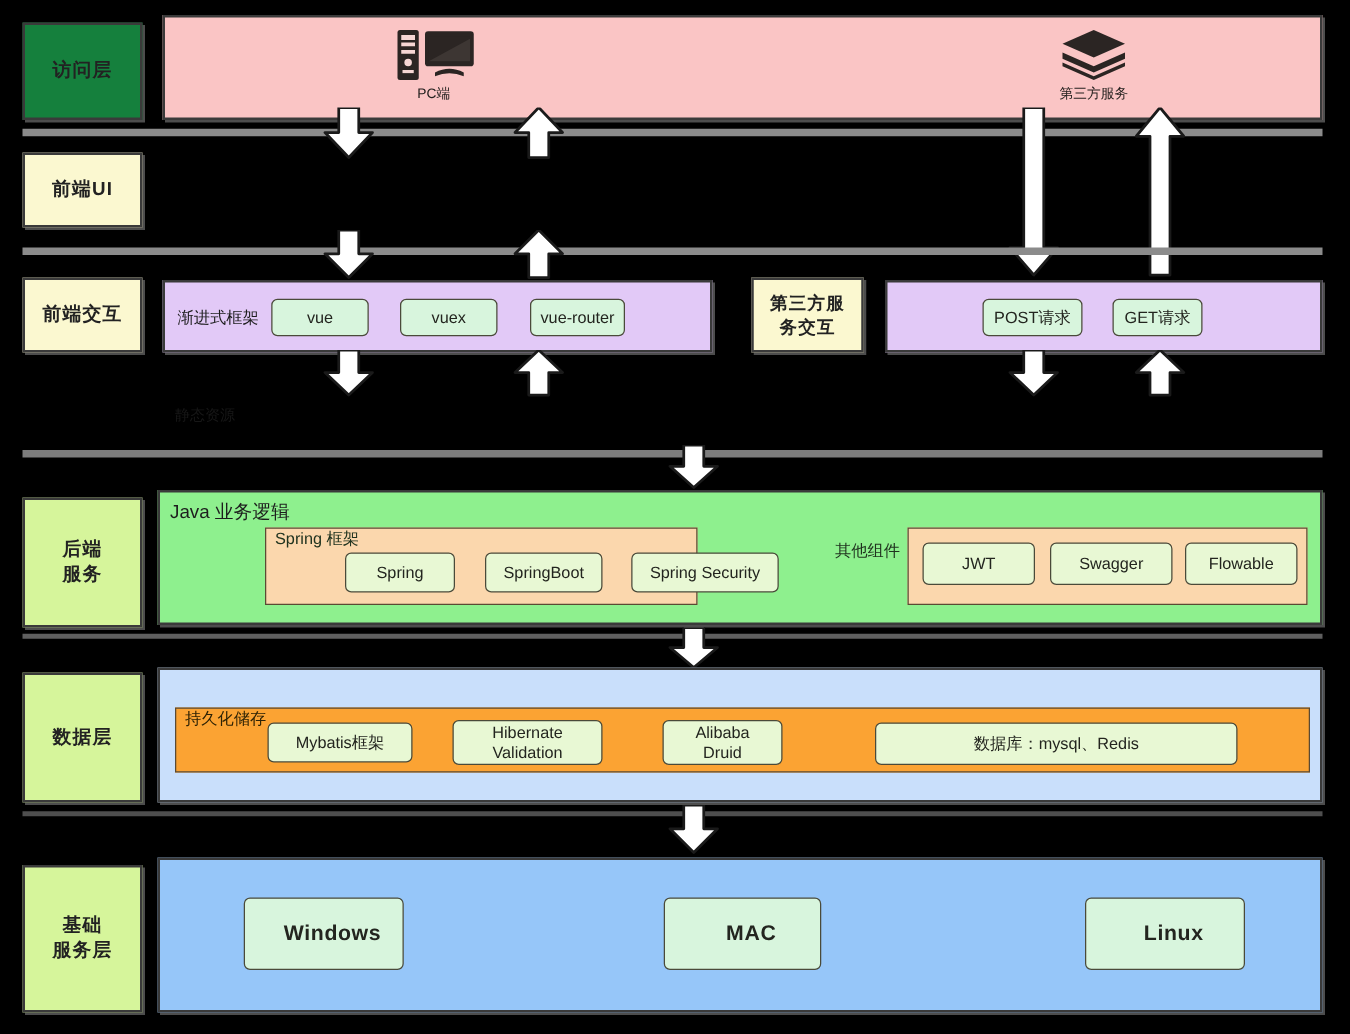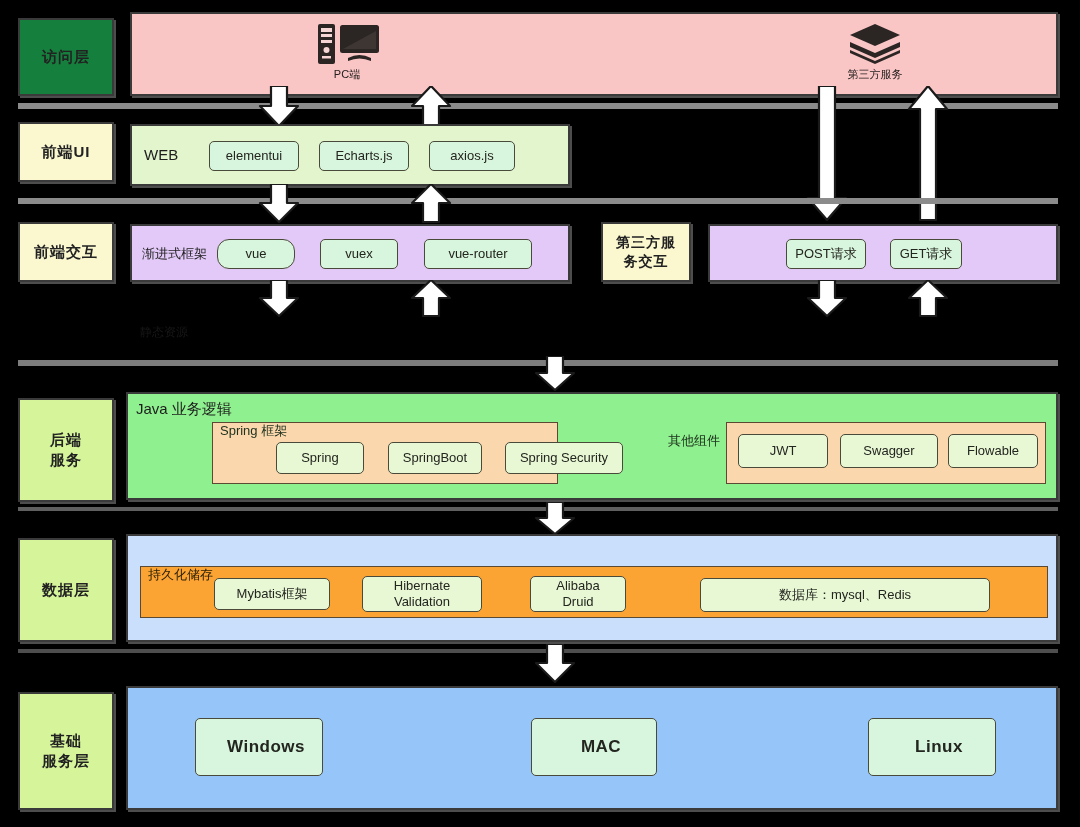--- a/index.html
+++ b/index.html
@@ -176,49 +176,42 @@
     </svg>
   </div>
   <div class="arrow" style="left:907px; top:86px;">
     <svg width="42" height="136" viewBox="0 0 42 136">
       <path d="M21 0 L40 23 L29 23 L29 134 L13 134 L13 23 L2 23 Z" fill="#ffffff" stroke="#1a1a1a" stroke-width="2.2" stroke-linejoin="round"></path>
     </svg>
   </div>
 
   <div class="abs layer-chip" style="left:18px; top:122px; width:96px; height:60px; background:#fbf8d0;">前端UI</div>
 
-  <div class="abs band" style="left:130px; top:124px; width:440px; height:62px; background:#e2f5cd;">
-    <div class="band-title" style="left:12px; top:20px;">WEB</div>
-
-    <div class="pill" style="left:77px; top:15px; width:90px; height:30px;">elementui</div>
-    <div class="pill" style="left:187px; top:15px; width:90px; height:30px;">Echarts.js</div>
-    <div class="pill" style="left:297px; top:15px; width:86px; height:30px;">axios.js</div>
-  </div>
 
   <div class="abs" style="left:18px; top:198px; width:1040px; height:6px; background:#8b8b8b;"></div>
 
   <div class="arrow" style="left:258px; top:184px;">
     <svg width="42" height="40" viewBox="0 0 42 40">
       <path d="M13 0 L29 0 L29 19 L40 19 L21 38 L2 19 L13 19 Z" fill="#ffffff" stroke="#1a1a1a" stroke-width="2.2" stroke-linejoin="round"></path>
     </svg>
   </div>
   <div class="arrow" style="left:410px; top:184px;">
     <svg width="42" height="40" viewBox="0 0 42 40">
       <path d="M21 0 L40 19 L29 19 L29 38 L13 38 L13 19 L2 19 Z" fill="#ffffff" stroke="#1a1a1a" stroke-width="2.2" stroke-linejoin="round"></path>
     </svg>
   </div>
 
   <div class="abs layer-chip" style="left:18px; top:222px; width:96px; height:60px; background:#fbf8d0;">前端交互</div>
 
   <div class="abs band" style="left:130px; top:224px; width:440px; height:58px; background:#e2c9f7;">
     <div class="band-title" style="left:10px; top:19px; font-size:13px;">渐进式框架</div>
 
-    <div class="pill" style="left:85px; top:13px; width:78px; height:30px;border-radius:12px;">vue</div>
+    <div class="pill" style="left:85px; top:13px; width:78px; height:30px;">vue</div>
     <div class="pill" style="left:188px; top:13px; width:78px; height:30px;">vuex</div>
-    <div class="pill" style="left:292px; top:13px; width:108px; height:30px;">vue-router</div>
+    <div class="pill" style="left:292px; top:13px; width:76px; height:30px;">vue-router</div>
   </div>
 
   <div class="abs layer-chip" style="left:601px; top:222px; width:90px; height:60px; background:#fbf8d0; font-size:14px;">第三方服
 务交互</div>
 
   <div class="abs band" style="left:708px; top:224px; width:350px; height:58px; background:#e2c9f7;">
     <div class="pill" style="left:76px; top:13px; width:80px; height:30px;">POST请求</div>
     <div class="pill" style="left:180px; top:13px; width:72px; height:30px;">GET请求</div>
   </div>
 

